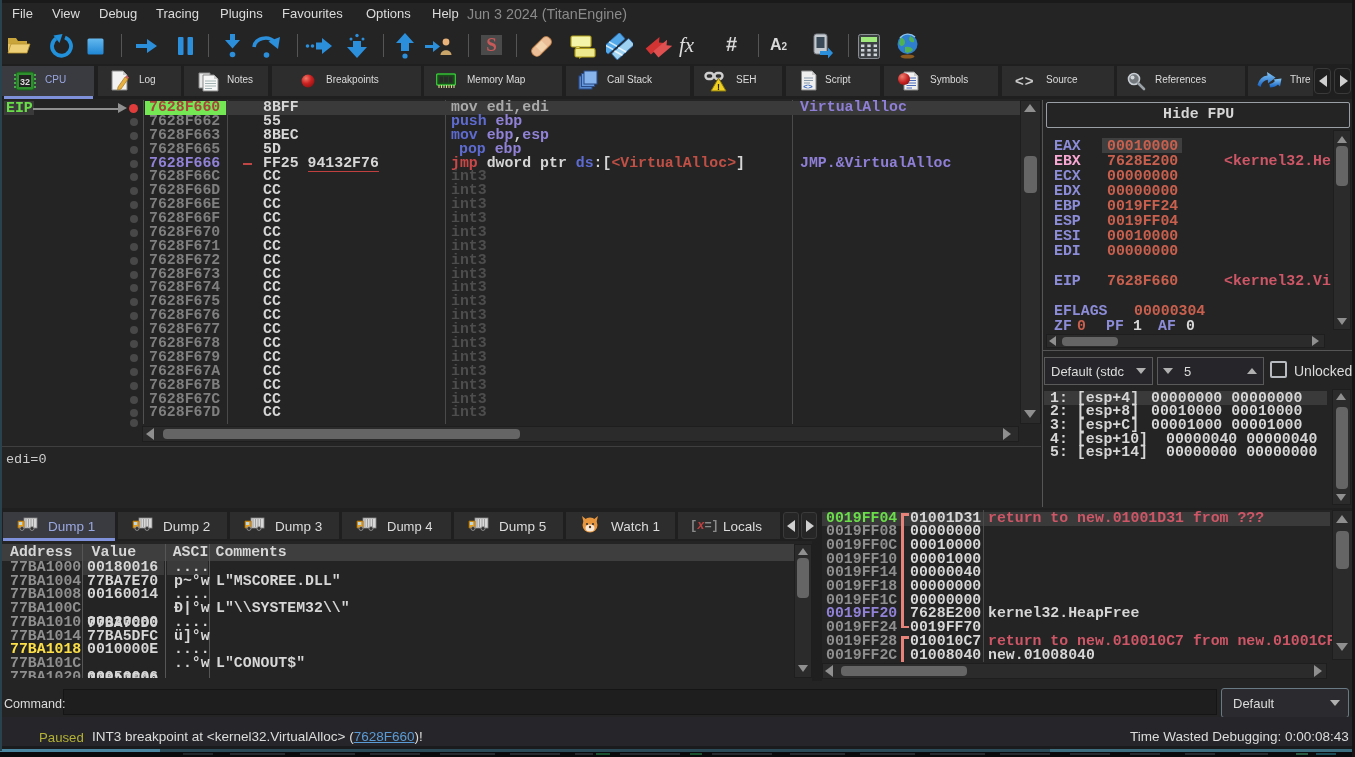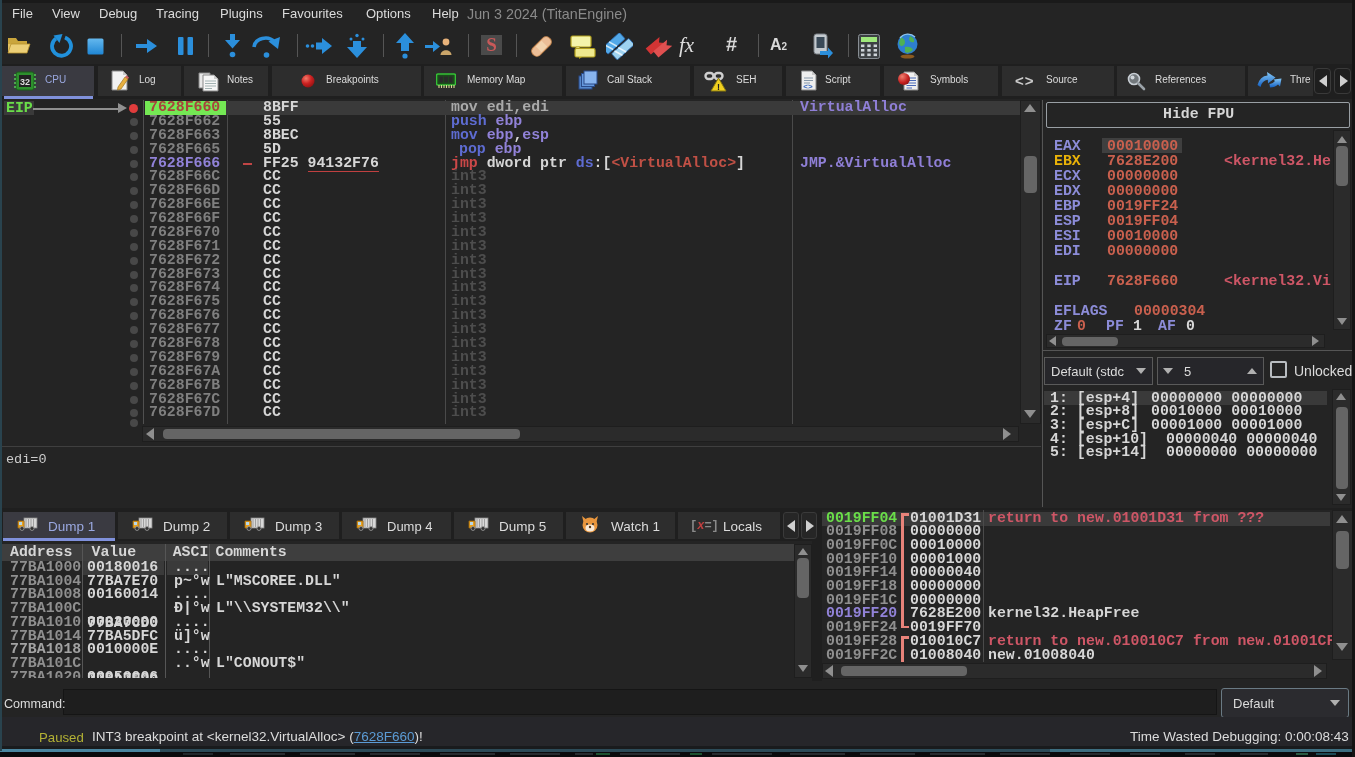--- a/index.html
+++ b/index.html
@@ -394,21 +394,21 @@
 <div class="arrR" style="left:1003px;top:428px;"></div>
 <div class="thumb" style="left:163px;top:429px;width:357px;height:10px;"></div>
 <div class="hline" style="left:0;top:446px;width:1041px;background:#3f3f3f"></div>
 <div class="mn" style="left:6px;top:452px;">edi=0</div>
 <div class="vline" style="left:1042px;top:100px;height:407px;background:#555"></div>
 <div class="a" style="left:1046px;top:102px;width:304px;height:26px;border:1px solid #999fa4;border-radius:2px;box-sizing:border-box;"></div>
 <div class="m" style="left:1163px;top:108px;">Hide FPU</div>
 <div class="a" style="left:1102px;top:138px;width:80px;height:15px;background:#3f3f3f"></div>
 <div class="m" style="left:1054px;top:139.5px;color:#8c8cd8">EAX</div>
 <div class="m" style="left:1107px;top:139.5px;color:#c9604e">00010000</div>
-<div class="m" style="left:1054px;top:154.5px;color:#eab308">EBX</div>
+<div class="m" style="left:1054px;top:154.5px;color:#f9a8d4">EBX</div>
 <div class="m" style="left:1107px;top:154.5px;color:#c9604e">7628E200</div>
 <div class="m" style="left:1224px;top:154.5px;color:#ce5666">&lt;kernel32.He</div>
 <div class="m" style="left:1054px;top:169.5px;color:#8c8cd8">ECX</div>
 <div class="m" style="left:1107px;top:169.5px;color:#c9604e">00000000</div>
 <div class="m" style="left:1054px;top:184.5px;color:#8c8cd8">EDX</div>
 <div class="m" style="left:1107px;top:184.5px;color:#c9604e">00000000</div>
 <div class="m" style="left:1054px;top:199.5px;color:#8c8cd8">EBP</div>
 <div class="m" style="left:1107px;top:199.5px;color:#c9604e">0019FF24</div>
 <div class="m" style="left:1054px;top:214.5px;color:#8c8cd8">ESP</div>
 <div class="m" style="left:1107px;top:214.5px;color:#c9604e">0019FF04</div>
@@ -554,21 +554,21 @@
 <div class="m" style="left:10px;top:61.1px;color:#8f8f8f">77BA100C</div>
 <div class="m" style="left:87px;top:61.1px;margin-top:15px;">77BA7CD0</div>
 <div class="m" style="left:174px;top:61.1px;">Ð|°w</div>
 <div class="m" style="left:216px;top:61.1px;">L"\\SYSTEM32\\"</div>
 <div class="m" style="left:10px;top:74.8px;color:#8f8f8f">77BA1010</div>
 <div class="m" style="left:87px;top:74.8px;">00020000</div>
 <div class="m" style="left:174px;top:74.8px;">....</div>
 <div class="m" style="left:10px;top:88.5px;color:#8f8f8f">77BA1014</div>
 <div class="m" style="left:87px;top:88.5px;">77BA5DFC</div>
 <div class="m" style="left:174px;top:88.5px;">ü]°w</div>
-<div class="m" style="left:10px;top:102.2px;color:#a3a3a3">77BA1018</div>
+<div class="m" style="left:10px;top:102.2px;color:#fde047">77BA1018</div>
 <div class="m" style="left:87px;top:102.2px;">0010000E</div>
 <div class="m" style="left:174px;top:102.2px;">....</div>
 <div class="m" style="left:10px;top:115.9px;color:#8f8f8f">77BA101C</div>
 <div class="m" style="left:87px;top:132px;text-align:center;">77BA7F90</div>
 <div class="m" style="left:174px;top:115.9px;">..°w</div>
 <div class="m" style="left:216px;top:115.9px;">L"CONOUT$"</div>
 <div class="m" style="left:10px;top:129.6px;color:#8f8f8f">77BA1020</div>
 <div class="m" style="left:87px;top:129.6px;">00050006</div>
 <div class="m" style="left:174px;top:129.6px;">....</div>
 <div class="track" style="left:794px;top:3px;width:18px;height:134px;"></div>

